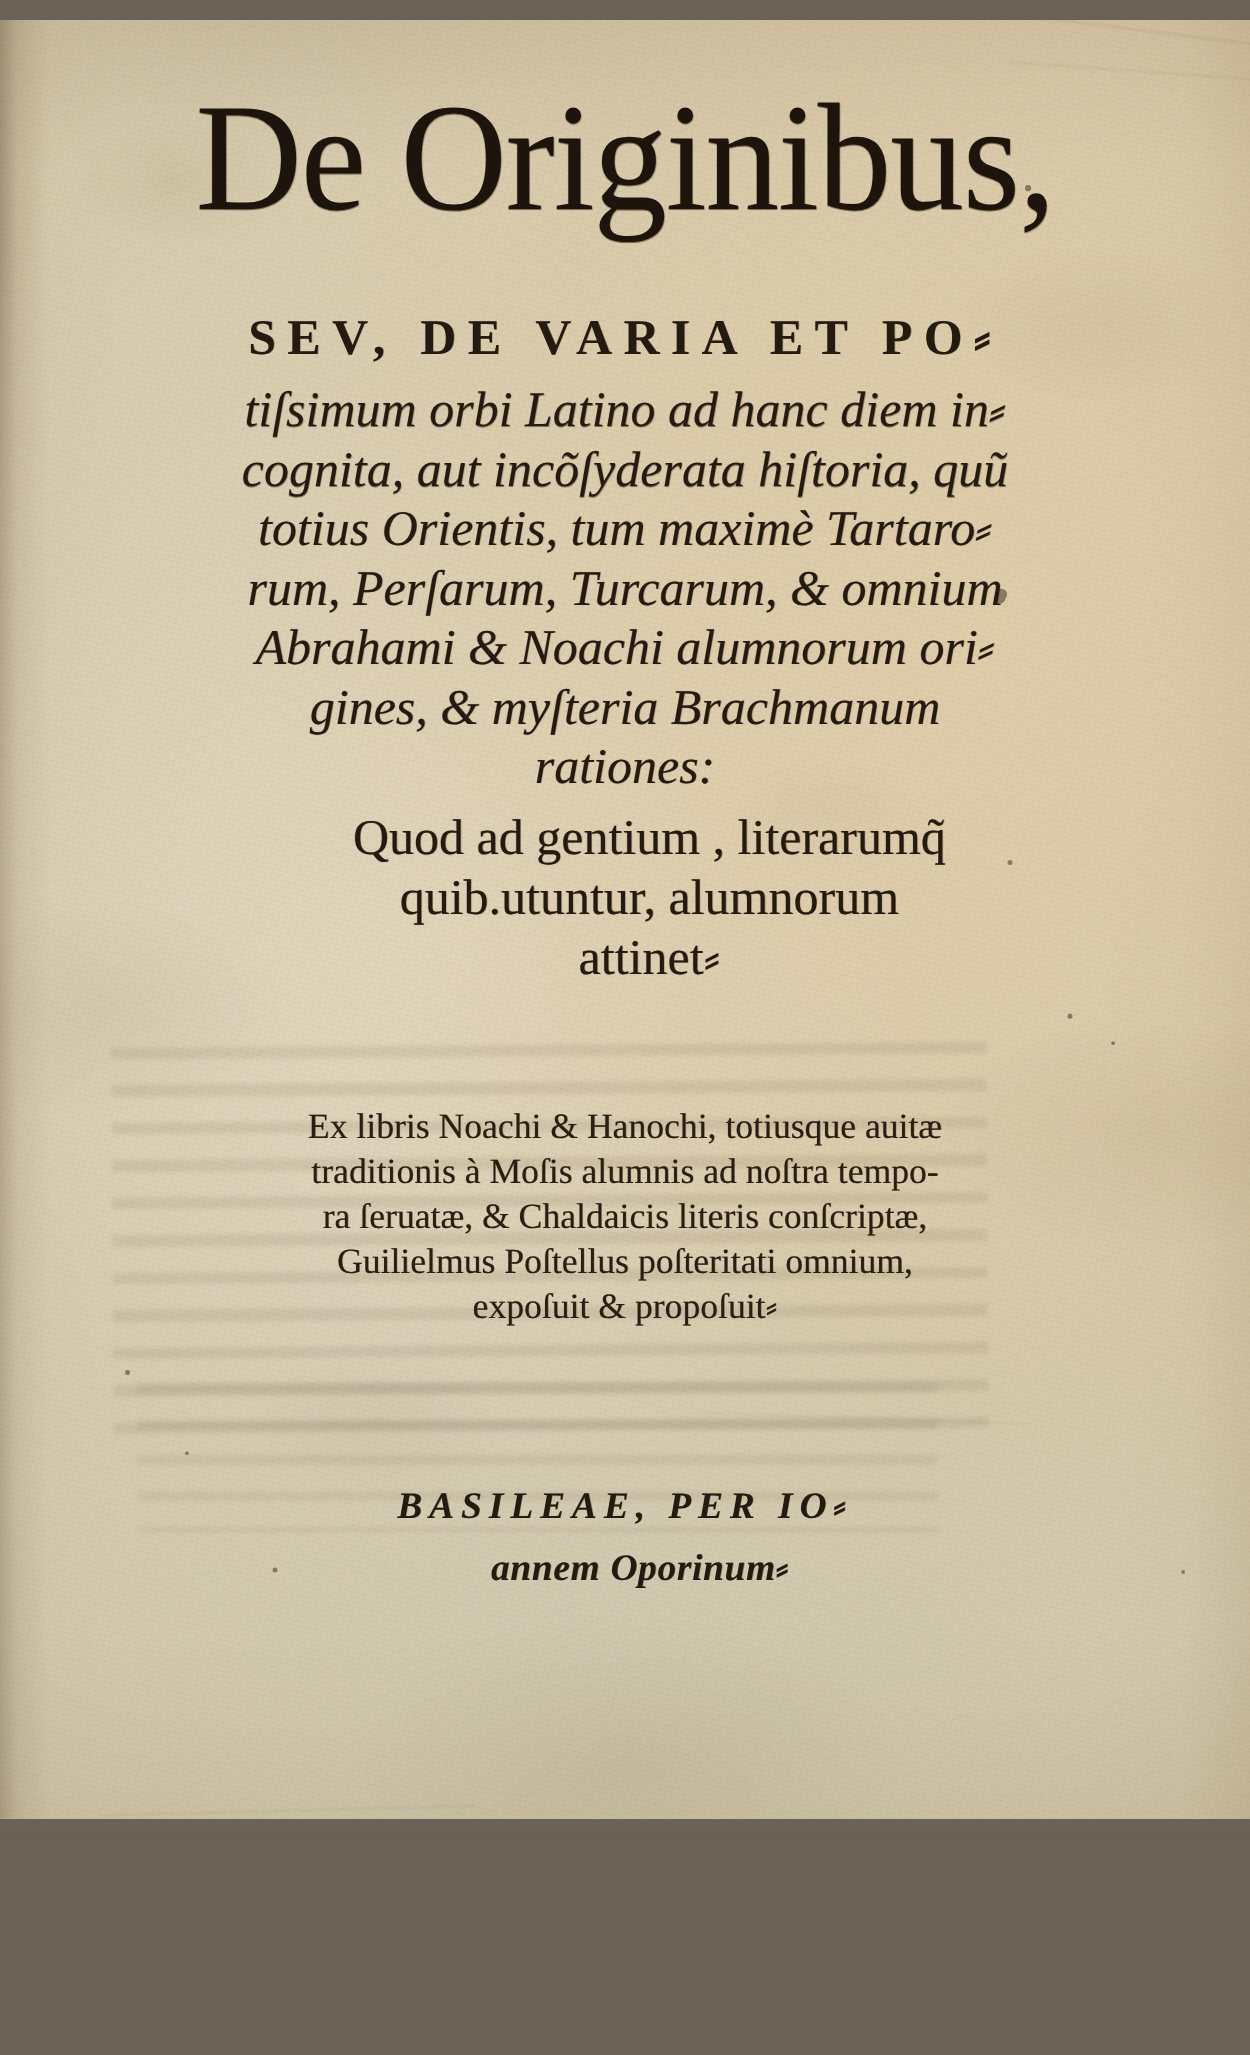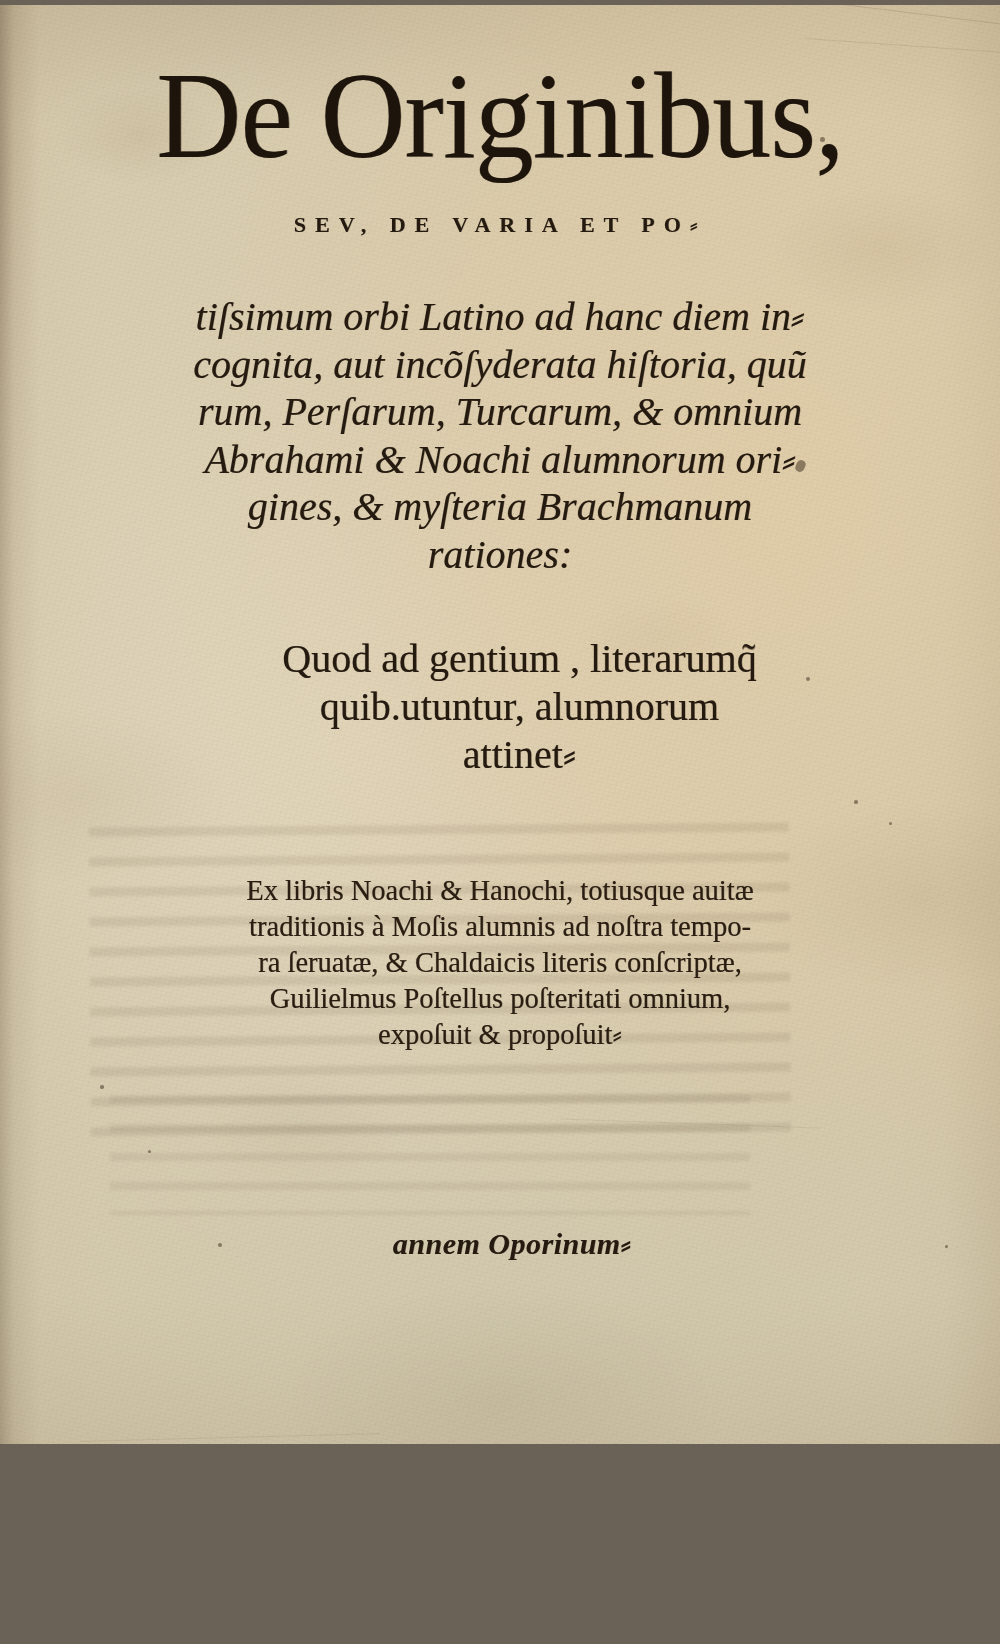--- a/index.html
+++ b/index.html
@@ -7,21 +7,21 @@
     margin: 0;
     padding: 0;
     background: #6b6257;
   }
 
   
   .page {
     position: relative;
     width: 1000px;
     height: 1439px;
-    margin: 5px auto;
+    margin: 16px auto;
     overflow: hidden;
     background-color: #d9cdb0;
     background-image:
       
       radial-gradient(ellipse 900px 1100px at 78% 34%, rgba(225,205,168,0.85) 0%, rgba(220,200,163,0.35) 45%, rgba(205,185,150,0) 72%),
       
       radial-gradient(ellipse 760px 900px at 36% 50%, rgba(229,219,196,0.80) 0%, rgba(222,211,186,0.30) 52%, rgba(210,198,172,0) 78%),
       
       radial-gradient(ellipse 1100px 620px at 45% 88%, rgba(203,197,171,0.70) 0%, rgba(203,197,171,0) 70%),
       
@@ -134,23 +134,23 @@
     line-height: 1.0;
     letter-spacing: -1px;
     color: #1d140c;
     text-shadow:
       0.6px 0.4px 0.6px rgba(60,44,28,0.45),
       -0.4px 0.3px 0.5px rgba(60,44,28,0.30);
     transform: scaleY(1.04);
   }
 
   .subtitle-caps {
-    top: 207px;
-    font-family: "Liberation Serif", "DejaVu Serif", serif;
-    font-size: 22px;
+    top: 230px;
+    font-family: "Liberation Serif", "DejaVu Serif", serif;
+    font-size: 40px;
     letter-spacing: 9px;
     font-weight: 600;
     color: #241a10;
     text-shadow: 0.5px 0.3px 0.5px rgba(60,44,28,0.40);
   }
 
   .blurb {
     top: 288px;
     font-family: "Liberation Serif", "DejaVu Serif", serif;
     font-size: 40px;
@@ -238,36 +238,38 @@
   <div class="speck" style="left:945px;  top:1240px; width:3px;  height:3px;"></div>
   <div class="speck" style="left:660px;  top:1624px; width:5px;  height:5px;"></div>
 
   <div class="text-block title">De Originibus,</div>
 
   <div class="text-block subtitle-caps">SEV,  DE  VARIA  ET  PO⸗</div>
 
   <div class="text-block blurb">
     <span class="ln">tiſsimum orbi Latino ad hanc diem in⸗</span>
     <span class="ln">cognita, aut incõſyderata hiſtoria, quũ</span>
+    <span class="ln">totius Orientis, tum maximè Tartaro⸗</span>
     <span class="ln">rum, Perſarum, Turcarum, &amp; omnium</span>
     <span class="ln">Abrahami &amp; Noachi alumnorum ori⸗</span>
     <span class="ln">gines, &amp; myſteria Brachmanum</span>
     <span class="ln">rationes:</span>
   </div>
 
   <div class="text-block quod">
     <span class="ln">Quod ad gentium , literarumq̃</span>
     <span class="ln">quib.utuntur, alumnorum</span>
     <span class="ln">attinet⸗</span>
   </div>
 
   <div class="text-block imprint-note">
     <span class="ln">Ex libris Noachi &amp; Hanochi, totiusque auitæ</span>
     <span class="ln">traditionis à Moſis alumnis ad noſtra tempo-</span>
     <span class="ln">ra ſeruatæ, &amp; Chaldaicis literis conſcriptæ,</span>
     <span class="ln">Guilielmus Poſtellus poſteritati omnium,</span>
     <span class="ln">expoſuit &amp; propoſuit⸗</span>
   </div>
 
+  <div class="text-block place-line">BASILEAE,   PER   IO⸗</div>
 
   <div class="text-block printer-line">annem Oporinum⸗</div>
 
 </div>
 
 </body></html>

